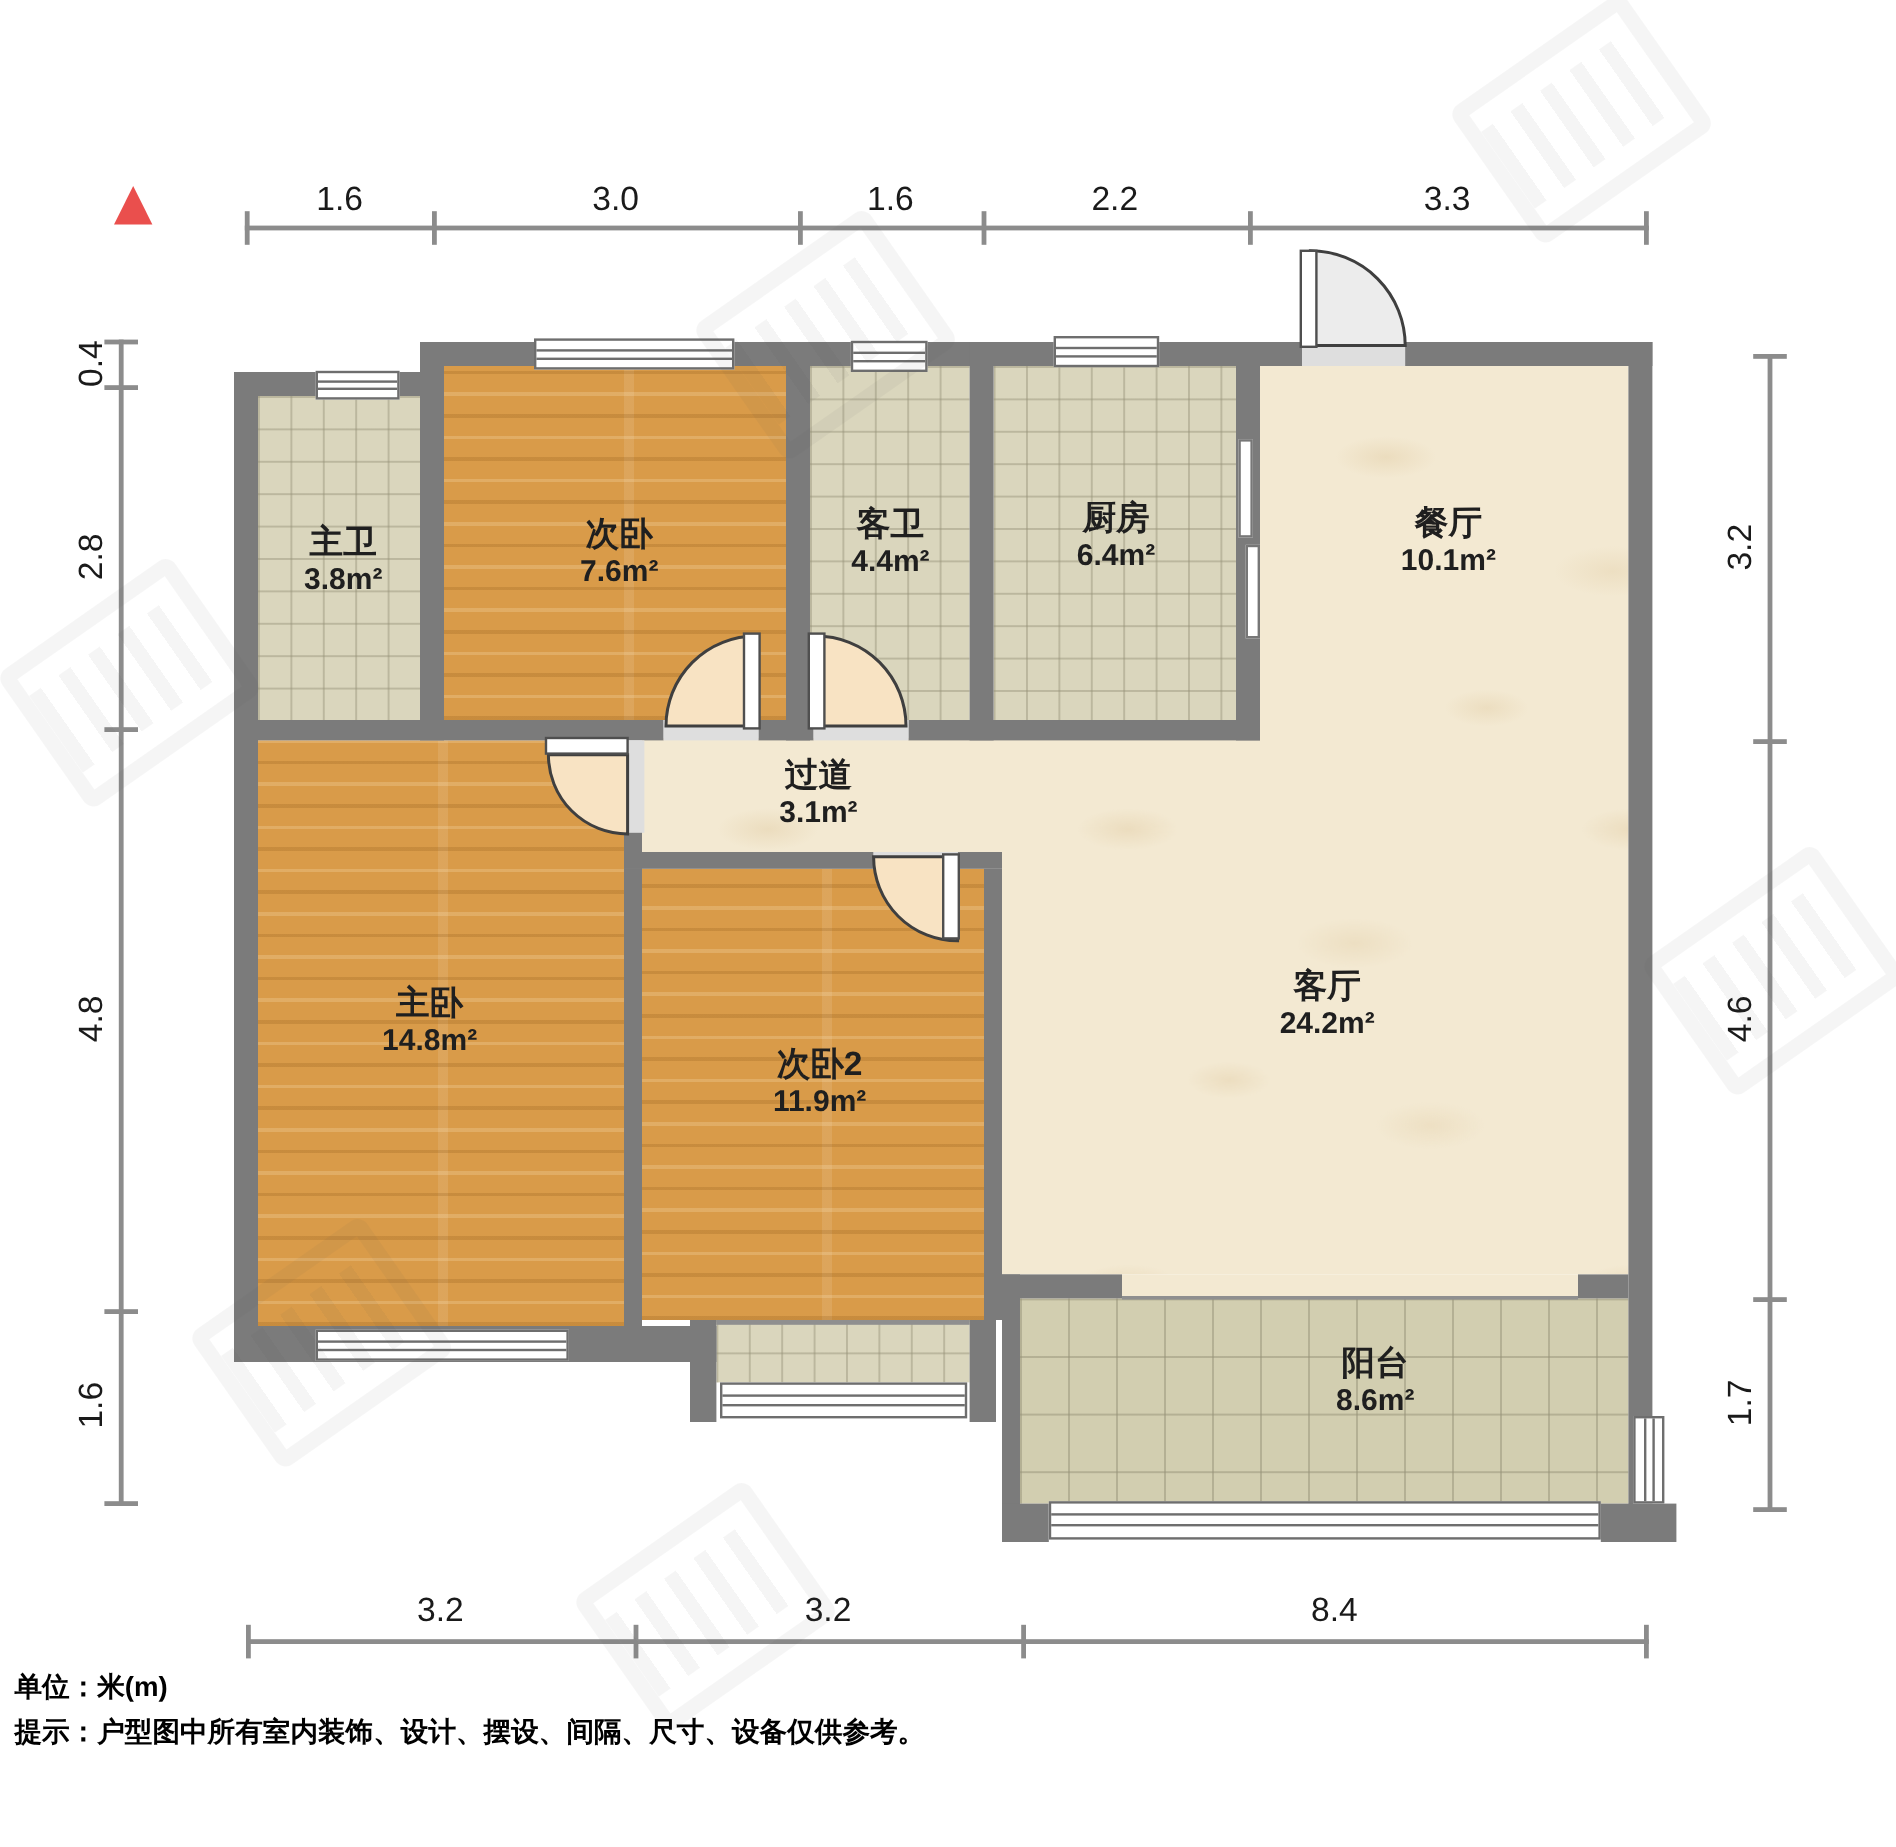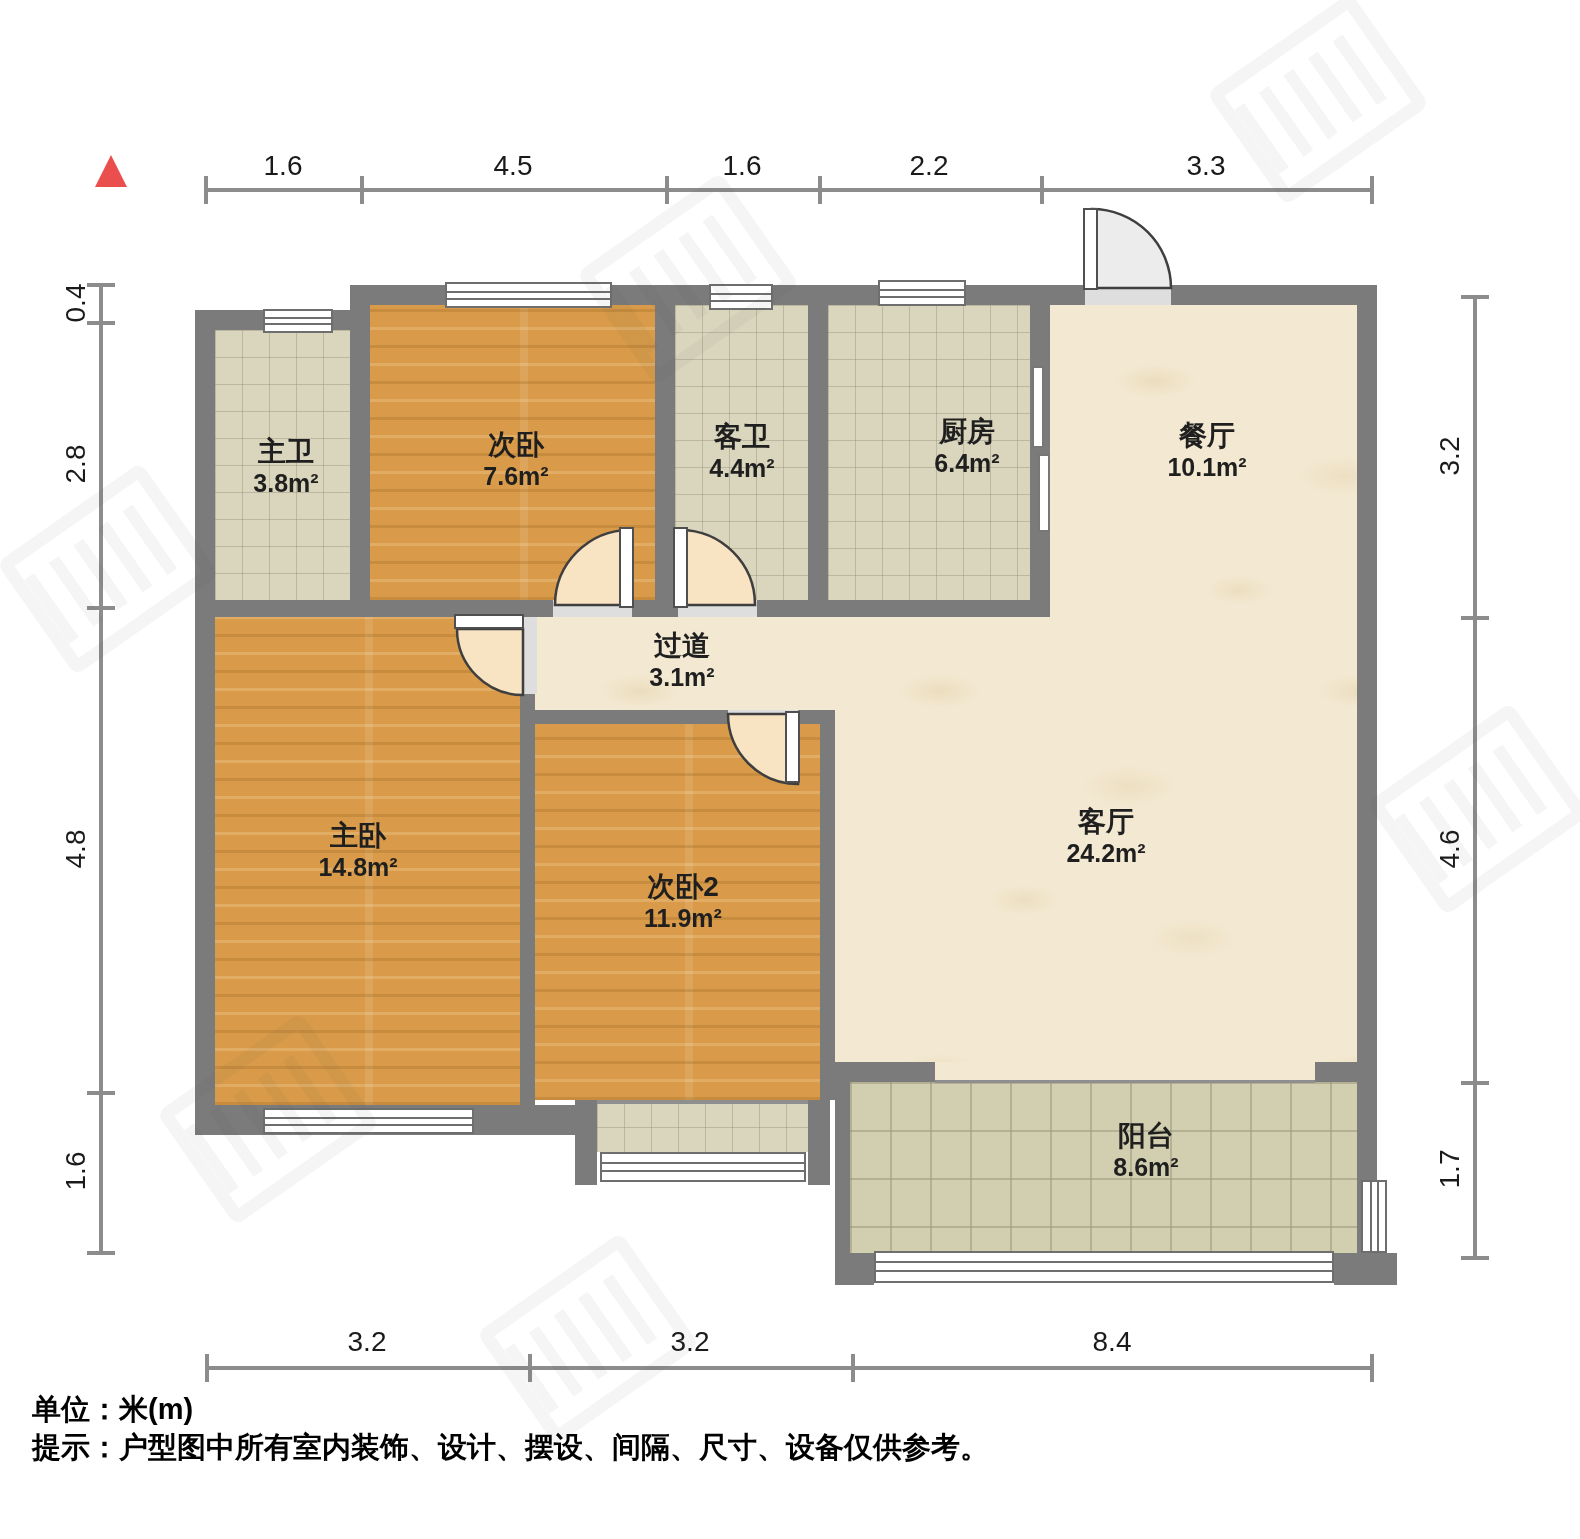--- a/index.html
+++ b/index.html
@@ -54,21 +54,21 @@
   .dline{position:absolute;background:#8c8c8c;z-index:7;}
   .tick{position:absolute;background:#8c8c8c;z-index:7;}
   .dim-lab{position:absolute;z-index:7;font-size:28px;color:#1a1a1a;transform:translate(-50%,-50%);white-space:nowrap;}
   .dim-lab.v{transform:translate(-50%,-50%) rotate(-90deg);}
 
   
   .north{position:absolute;left:95px;top:155px;width:0;height:0;z-index:7;
     border-left:16px solid transparent;border-right:16px solid transparent;border-bottom:32px solid #ea4f4d;}
 
   
-  .foot{position:absolute;left:32px;z-index:7;font-size:29px;font-weight:600;color:#000;white-space:nowrap;}
+  .foot{position:absolute;left:12px;z-index:7;font-size:23px;font-weight:600;color:#000;white-space:nowrap;}
 
   
   .wm{position:absolute;width:150px;height:112px;z-index:8;opacity:0.05;transform:rotate(-35deg);
     border:13px solid #555;border-radius:10px;pointer-events:none;
     background-image:repeating-linear-gradient(90deg,#555 0 12px,transparent 12px 30px);
     background-size:100% 70%;background-position:center;background-repeat:no-repeat;}
 </style>
 </head>
 <body>
 
@@ -159,21 +159,21 @@
     <div class="rarea">3.8m²</div>
   </div>
   <div class="room-lbl" style="left:516px;top:429px;">
     <div class="rname">次卧</div>
     <div class="rarea">7.6m²</div>
   </div>
   <div class="room-lbl" style="left:742px;top:421px;">
     <div class="rname">客卫</div>
     <div class="rarea">4.4m²</div>
   </div>
-  <div class="room-lbl" style="left:930px;top:416px;margin-left:37px;">
+  <div class="room-lbl" style="left:930px;top:416px;">
     <div class="rname">厨房</div>
     <div class="rarea">6.4m²</div>
   </div>
   <div class="room-lbl" style="left:1207px;top:420px;">
     <div class="rname">餐厅</div>
     <div class="rarea">10.1m²</div>
   </div>
   <div class="room-lbl" style="left:682px;top:630px;">
     <div class="rname">过道</div>
     <div class="rarea">3.1m²</div>
@@ -196,21 +196,21 @@
   </div>
 
   <div class="dline" style="left:204px;top:188px;width:1170px;height:4px;"></div>
   <div class="tick" style="left:204px;top:176px;width:4px;height:28px;"></div>
   <div class="tick" style="left:360px;top:176px;width:4px;height:28px;"></div>
   <div class="tick" style="left:665px;top:176px;width:4px;height:28px;"></div>
   <div class="tick" style="left:818px;top:176px;width:4px;height:28px;"></div>
   <div class="tick" style="left:1040px;top:176px;width:4px;height:28px;"></div>
   <div class="tick" style="left:1370px;top:176px;width:4px;height:28px;"></div>
   <div class="dim-lab" style="left:283px;top:166px;">1.6</div>
-  <div class="dim-lab" style="left:513px;top:166px;">4.5</div>
+  <div class="dim-lab" style="left:513px;top:166px;">3.0</div>
   <div class="dim-lab" style="left:742px;top:166px;">1.6</div>
   <div class="dim-lab" style="left:929px;top:166px;">2.2</div>
   <div class="dim-lab" style="left:1206px;top:166px;">3.3</div>
 
   <div class="dline" style="left:99px;top:283px;width:4px;height:972px;"></div>
   <div class="tick" style="left:87px;top:283px;width:28px;height:4px;"></div>
   <div class="tick" style="left:87px;top:321px;width:28px;height:4px;"></div>
   <div class="tick" style="left:87px;top:606px;width:28px;height:4px;"></div>
   <div class="tick" style="left:87px;top:1091px;width:28px;height:4px;"></div>
   <div class="tick" style="left:87px;top:1251px;width:28px;height:4px;"></div>

